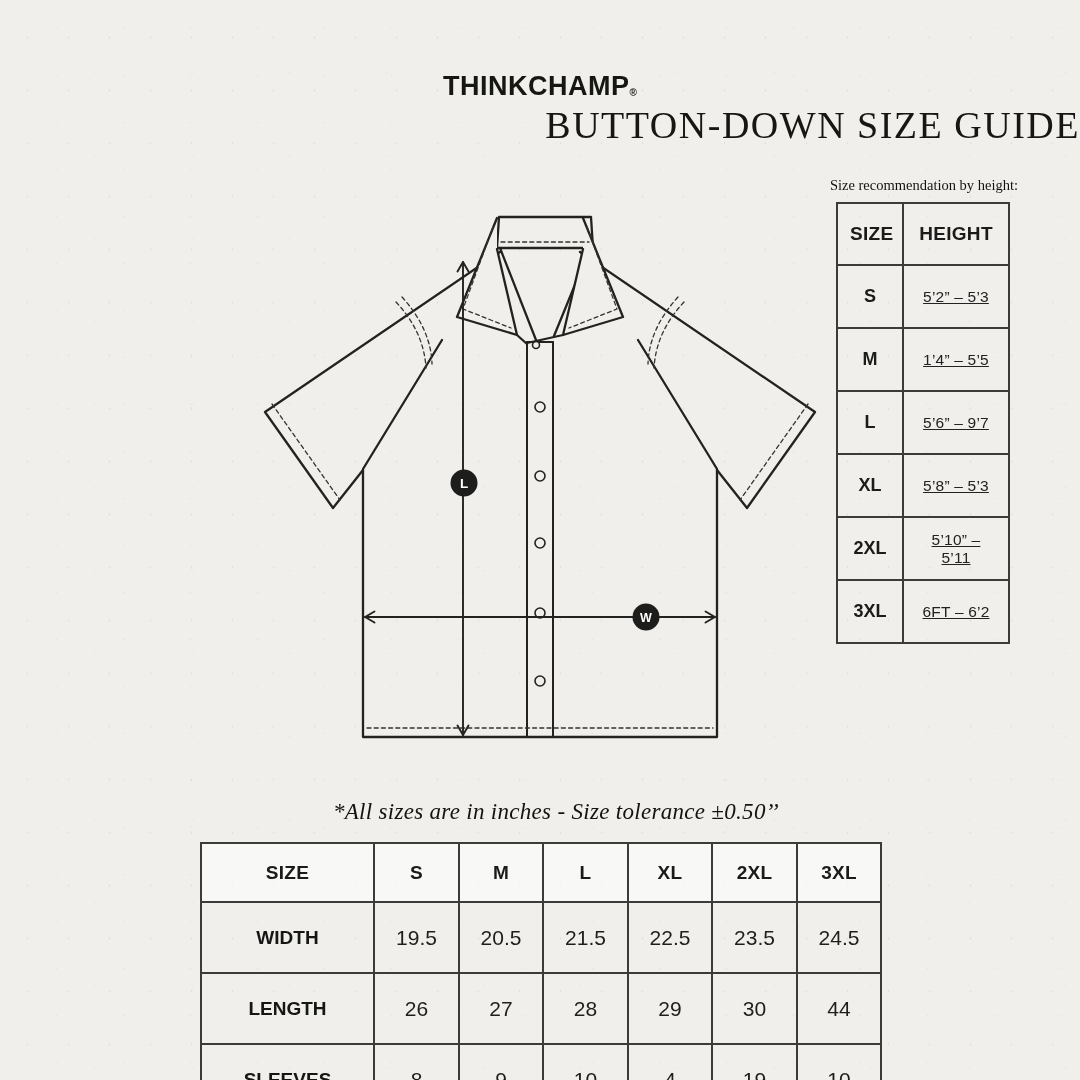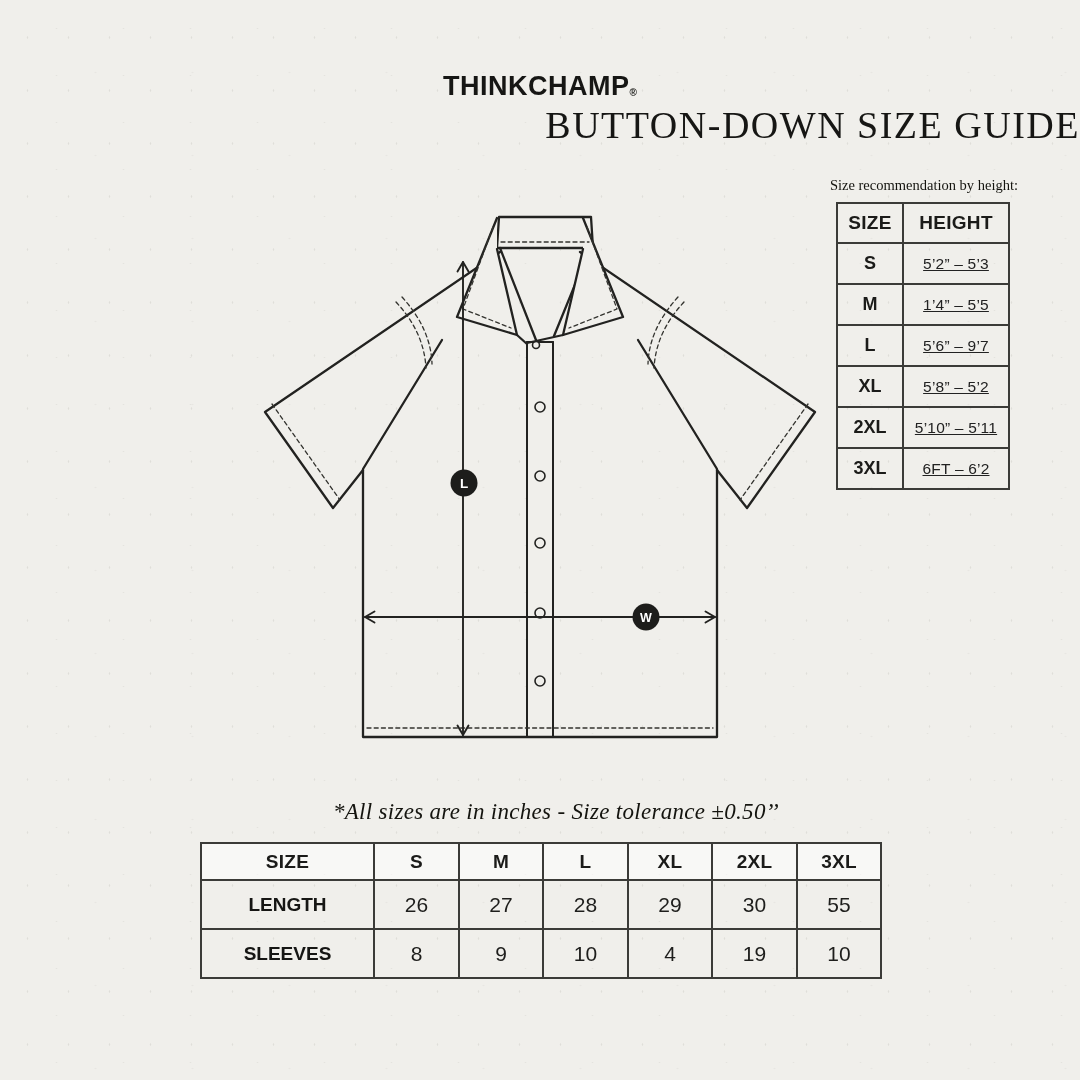--- a/index.html
+++ b/index.html
@@ -24,21 +24,21 @@
   .title{
     position:absolute;top:103px;left:0;right:0;text-align:right;margin:0;
     font-family:Liberation Serif, serif;
     font-weight:400;font-size:38px;letter-spacing:1.5px;color:#161614;white-space:nowrap;padding-left:44px;
   }
   .ht-caption{
     position:absolute;top:177px;left:826px;width:192px;text-align:right;
     font-family:"Liberation Serif", serif;font-size:14.5px;color:#14140f;
   }
   table{border-collapse:collapse;table-layout:fixed;}
-  th,td{border:2px solid #3b3b38;text-align:center;vertical-align:middle;padding:1px;}
+  th,td{border:2px solid #3b3b38;text-align:center;vertical-align:middle;padding:12px;}
   .height-table{position:absolute;left:836px;top:202px;width:172px;}
   .height-table th{height:36px;font-size:19px;font-weight:700;letter-spacing:0.3px;}
   .height-table td{height:37px;}
   .height-table td.sz{font-size:18px;font-weight:700;}
   .height-table td.hv{font-size:15.5px;font-weight:400;color:#222;letter-spacing:0.2px;text-decoration:underline;}
   .shirt{position:absolute;left:230px;top:185px;width:620px;height:575px;}
   .note{
     position:absolute;top:799px;left:0;right:0;text-align:center;
     font-family:"Liberation Serif", serif;font-style:italic;
     font-size:23px;color:#14140f;letter-spacing:0.3px;padding-left:32px;
@@ -78,21 +78,21 @@
       <tr>
         <td class="sz">M</td>
         <td class="hv">1’4” – 5’5</td>
       </tr>
       <tr>
         <td class="sz">L</td>
         <td class="hv">5’6” – 9’7</td>
       </tr>
       <tr>
         <td class="sz">XL</td>
-        <td class="hv">5’8” – 5’2</td>
+        <td class="hv">5’8” – 5’3</td>
       </tr>
       <tr>
         <td class="sz">2XL</td>
         <td class="hv">5’10” – 5’11</td>
       </tr>
       <tr>
         <td class="sz">3XL</td>
         <td class="hv">6FT – 6’2</td>
       </tr>
     </tbody>
@@ -190,27 +190,36 @@
         <th>S</th>
         <th>M</th>
         <th>L</th>
         <th>XL</th>
         <th>2XL</th>
         <th>3XL</th>
       </tr>
     </thead>
     <tbody>
       <tr>
+        <td class="rowlabel">WIDTH</td>
+        <td>19.5</td>
+        <td>20.5</td>
+        <td>21.5</td>
+        <td>22.5</td>
+        <td>23.5</td>
+        <td>24.5</td>
+      </tr>
+      <tr>
         <td class="rowlabel">LENGTH</td>
         <td>26</td>
         <td>27</td>
         <td>28</td>
         <td>29</td>
         <td>30</td>
-        <td>55</td>
+        <td>44</td>
       </tr>
       <tr>
         <td class="rowlabel">SLEEVES</td>
         <td>8</td>
         <td>9</td>
         <td>10</td>
         <td>4</td>
         <td>19</td>
         <td>10</td>
       </tr>

